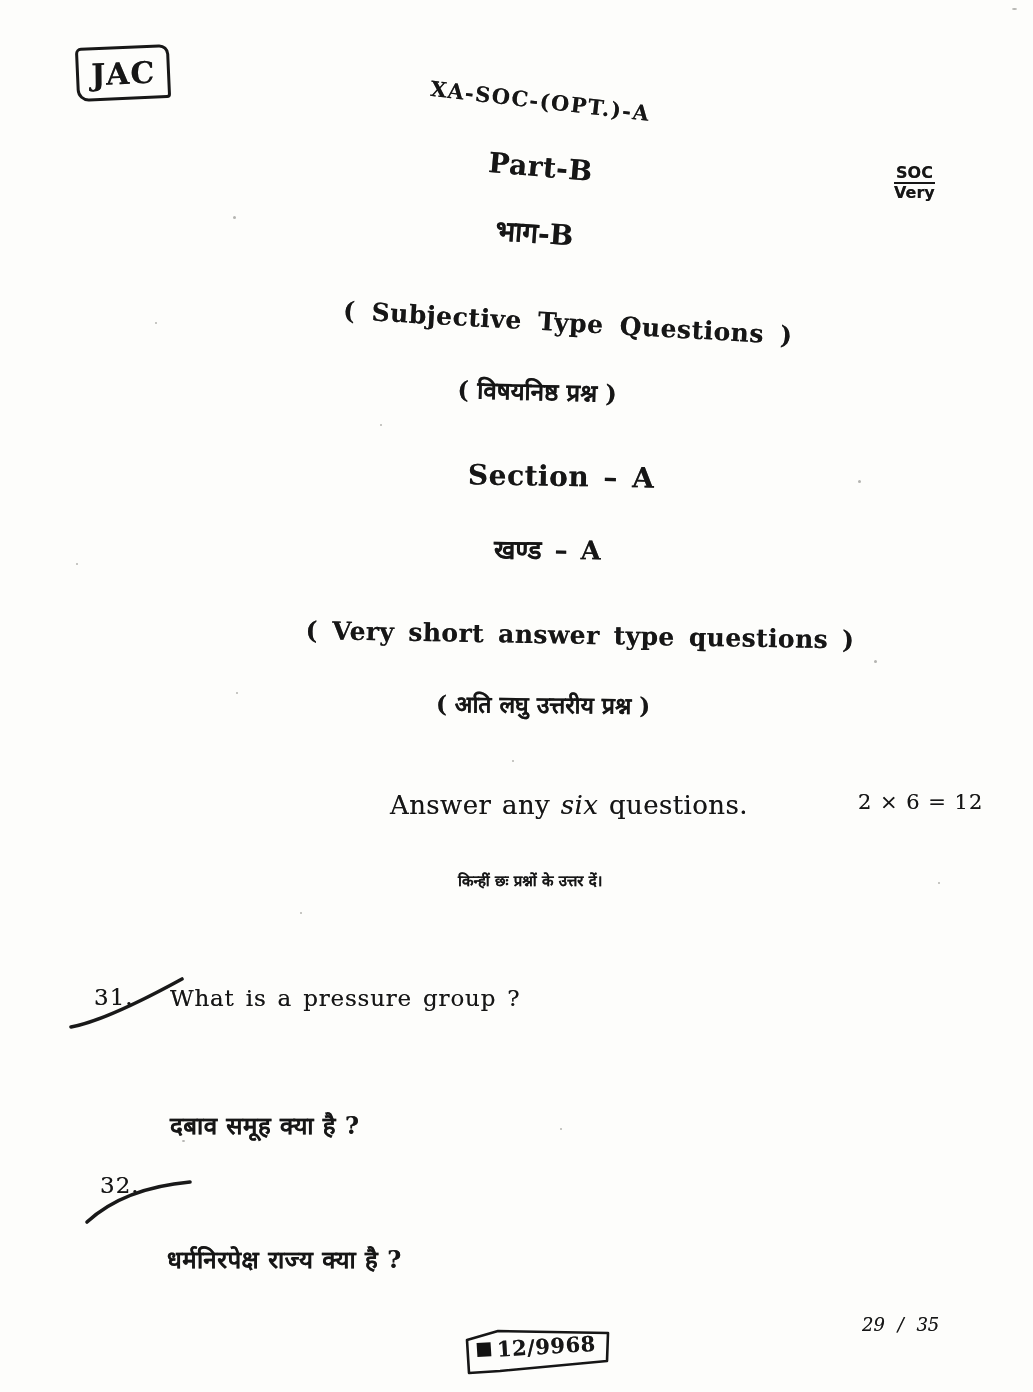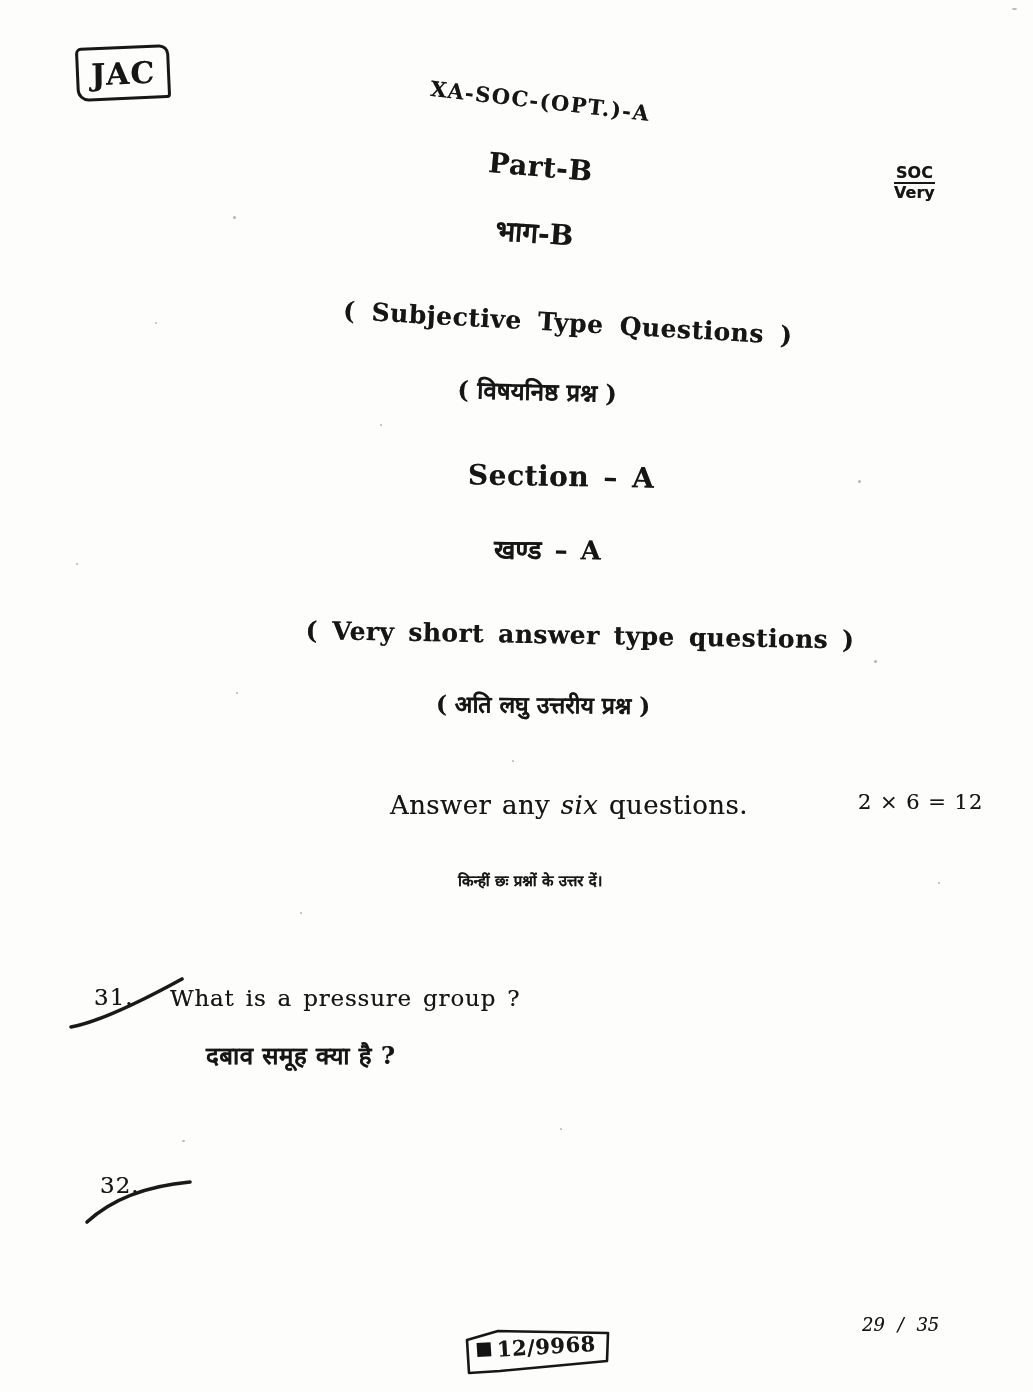--- a/index.html
+++ b/index.html
@@ -36,21 +36,21 @@
   .subsection-hi{left:436px;top:688px;font-size:23px;font-weight:bold;transform:rotate(.5deg);}
   .instr-en{left:390px;top:790px;font-size:26px;letter-spacing:.4px;word-spacing:2px;}
   .instr-en em{font-style:italic;}
   .marks{left:858px;top:790px;font-size:21px;letter-spacing:1px;text-align:center;}
   .instr-hi{left:422px;top:870px;font-size:15px;font-weight:600;margin-left:36px;}
   .q-num{font-size:23px;letter-spacing:1px;}
   .q-en{font-size:23px;letter-spacing:.8px;word-spacing:3px;}
   .q-hi{font-size:24px;font-weight:600;letter-spacing:.5px;}
   .q31-num{left:94px;top:984px;}
   .q31-en{left:170px;top:985px;}
-  .q31-hi{left:170px;top:1038px;margin-left:36px;}
+  .q31-hi{left:170px;top:1108px;}
   .q32-num{left:100px;top:1172px;}
   .q32-en{left:178px;top:1175px;}
   .q32-hi{left:167px;top:1242px;}
   .page-indicator{left:862px;top:1314px;font-size:18px;font-style:italic;word-spacing:7px;}
   .tick{pointer-events:none;}
   .ribbon-svg{left:458px;top:1325px;}
   .booklet{
     left:477px;top:1337px;width:132px;height:26px;
     display:flex;align-items:center;gap:6px;
     transform:rotate(-3.5deg);transform-origin:left center;
@@ -92,20 +92,21 @@
   <div class="abs instr-hi ink">किन्हीं छः प्रश्नों के उत्तर दें।</div>
 
   <div class="abs q-num q31-num ink">31.</div>
   <div class="abs q-en q31-en ink">What is a pressure group ?</div>
   <div class="abs q-hi q31-hi ink">दबाव समूह क्या है ?</div>
   <svg class="abs tick" style="left:66px;top:970px;" width="122" height="64" viewBox="0 0 122 64">
     <path d="M5,57 C32,52 74,32 116,9" fill="none" stroke="#191919" stroke-width="3.6" stroke-linecap="round"></path>
   </svg>
 
   <div class="abs q-num q32-num ink">32.</div>
+  <div class="abs q-hi q32-hi ink">धर्मनिरपेक्ष राज्य क्या है ?</div>
   <svg class="abs tick" style="left:80px;top:1168px;" width="120" height="60" viewBox="0 0 120 60">
     <path d="M7,54 Q44,20 110,14" fill="none" stroke="#191919" stroke-width="3.6" stroke-linecap="round"></path>
   </svg>
 
   <div class="abs page-indicator ink">29 / 35</div>
 
   <svg class="abs ribbon-svg" width="158" height="54" viewBox="0 0 158 54">
     <polygon points="11,48 9,15 40,6 150,8 149,36 42,46" fill="#fdfdfb" stroke="#161616" stroke-width="2.6" stroke-linejoin="round"></polygon>
   </svg>
   <div class="abs booklet">

